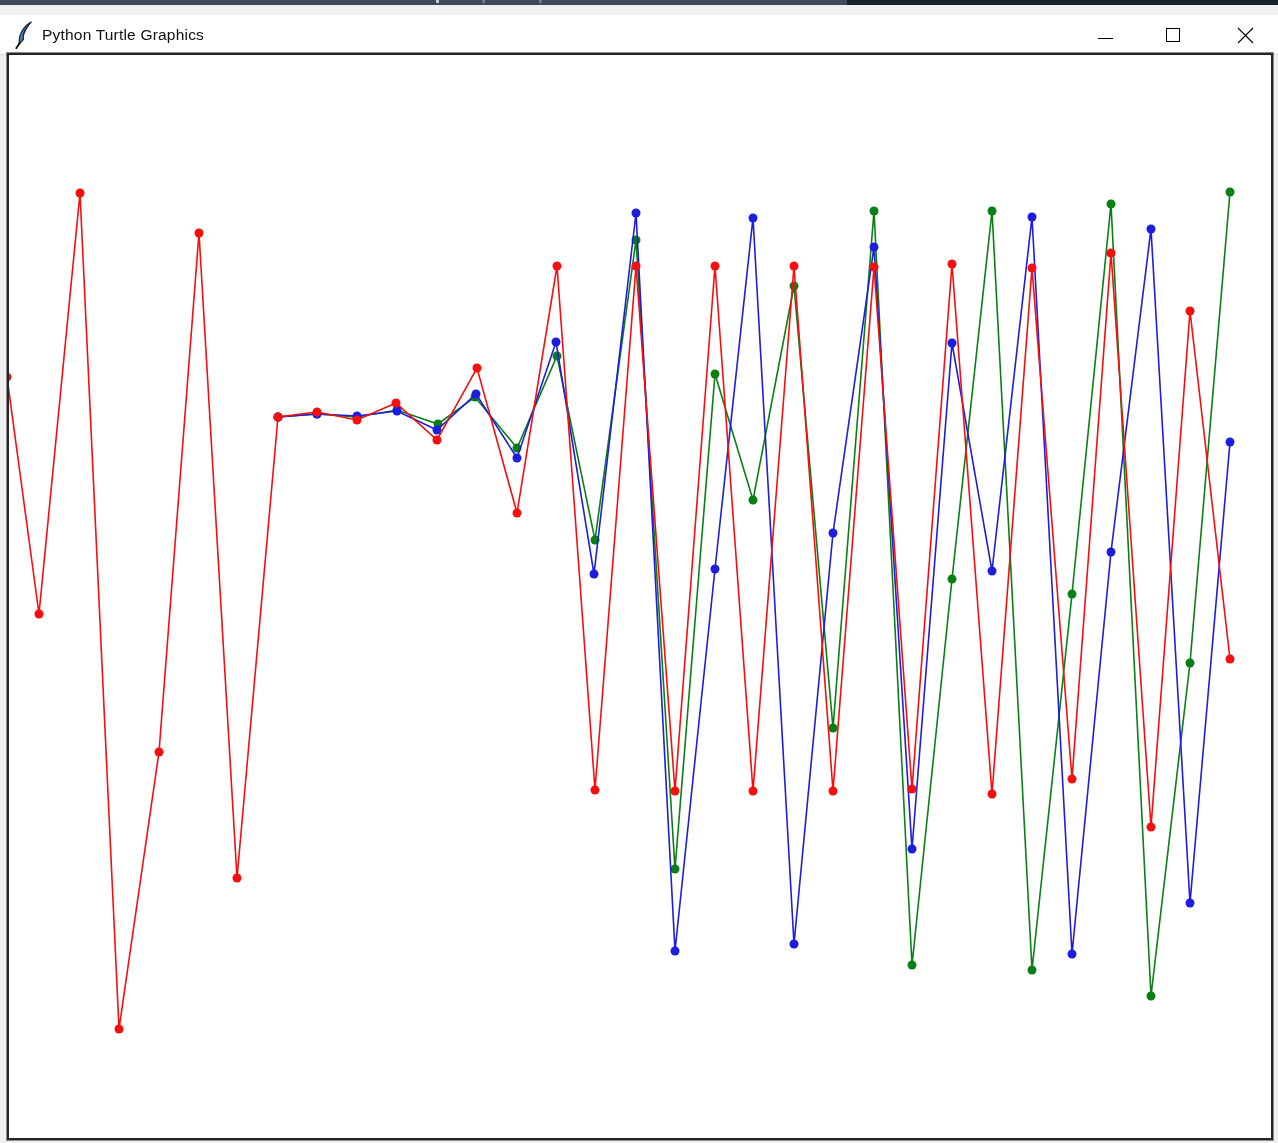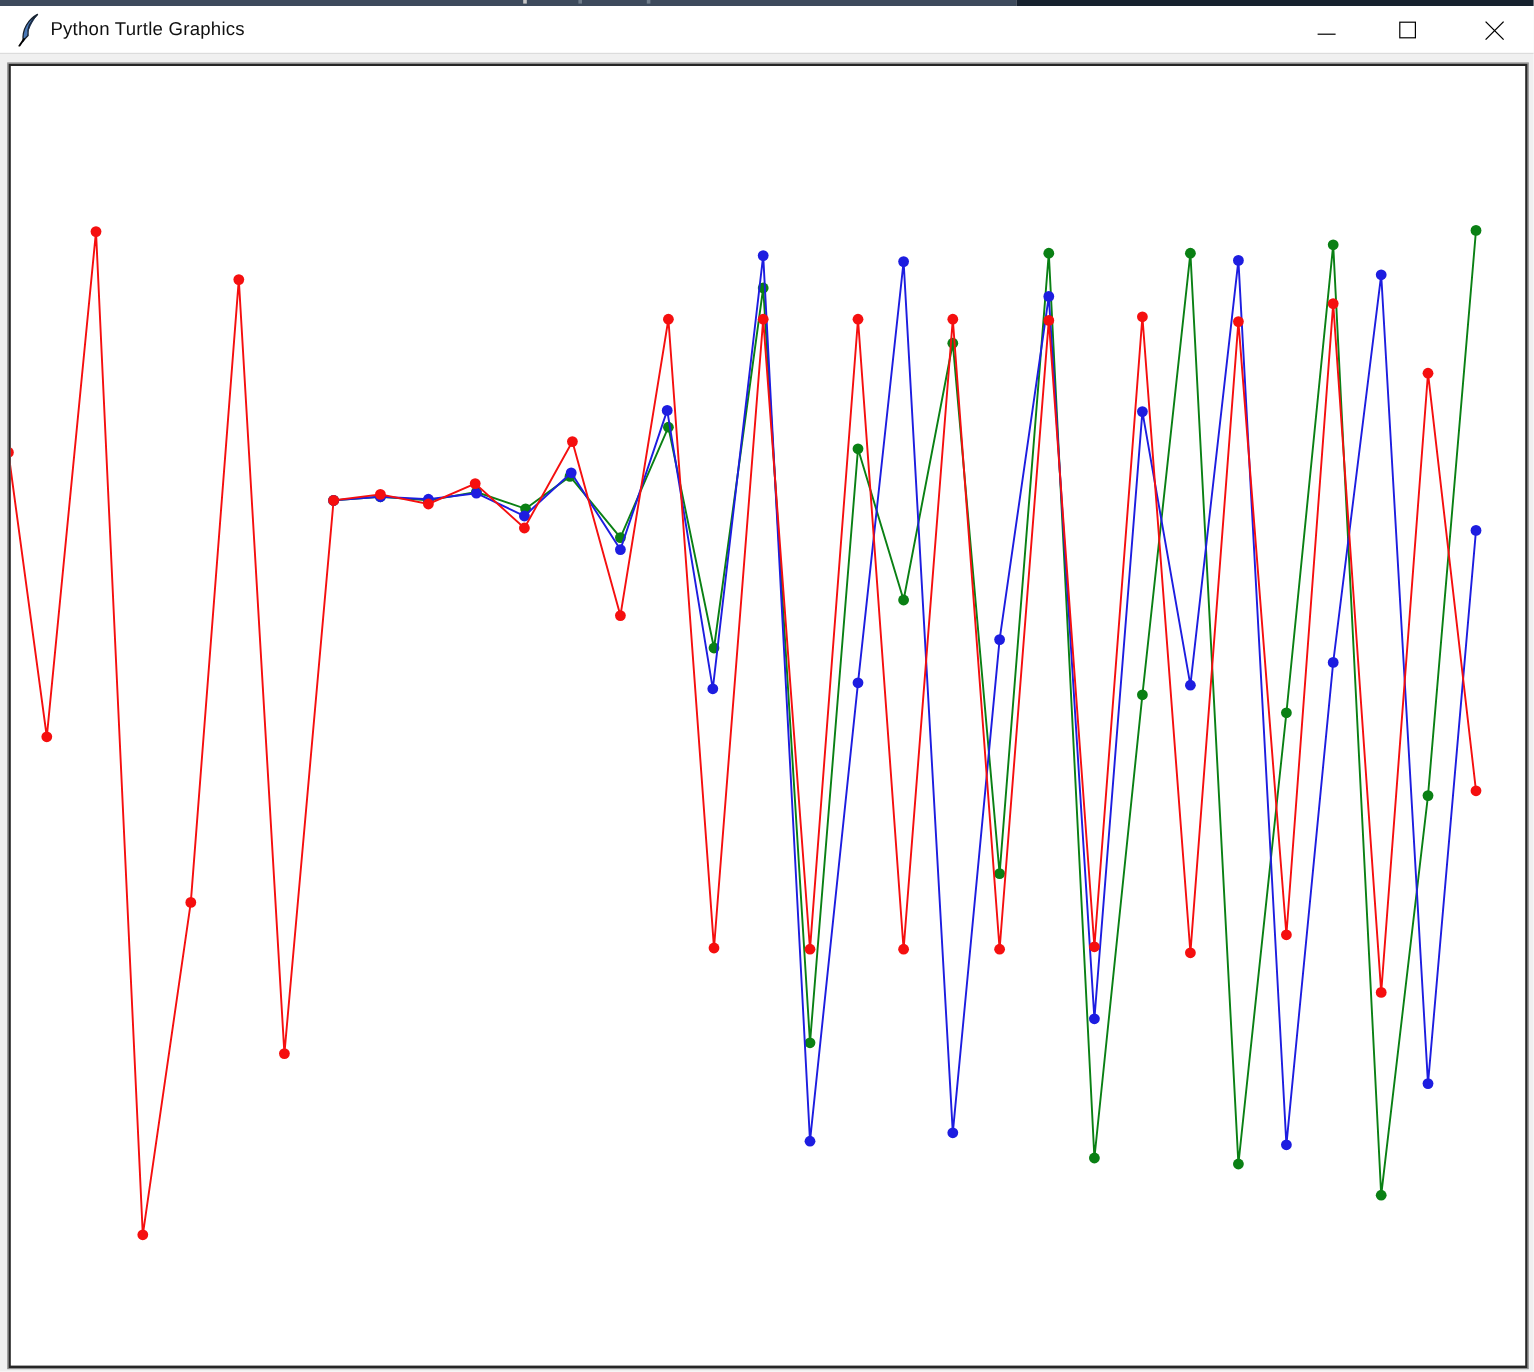--- a/index.html
+++ b/index.html
@@ -9,21 +9,21 @@
     background:#f0f0f0;
     position:relative;
     overflow:hidden;
   }
   
   .top-strip { position:absolute; left:0; top:0; width:1278px; height:5px; }
   .top-strip .seg { position:absolute; top:0; height:5px; }
   .top-strip .notch { position:absolute; top:0; height:3px; width:3px; }
   
   .titlebar {
-    position:absolute; left:0; top:5px; width:1278px; height:40px;
+    position:absolute; left:0; top:15px; width:1278px; height:40px;
     background:#ffffff; border-bottom:1px solid #dcdcdc;
   }
   .app-icon { position:absolute; left:13px; top:6px; width:24px; height:28px; }
   .title-text {
     position:absolute; left:42px; top:0; height:40px; line-height:40px;
     font-size:15.5px; color:#101010; letter-spacing:0.2px; white-space:nowrap;
   }
   .winbtn { position:absolute; top:0; width:46px; height:40px; display:flex; align-items:center; justify-content:center; }
   .btn-min  { left:1082px; }
   .btn-max  { left:1150px; }

